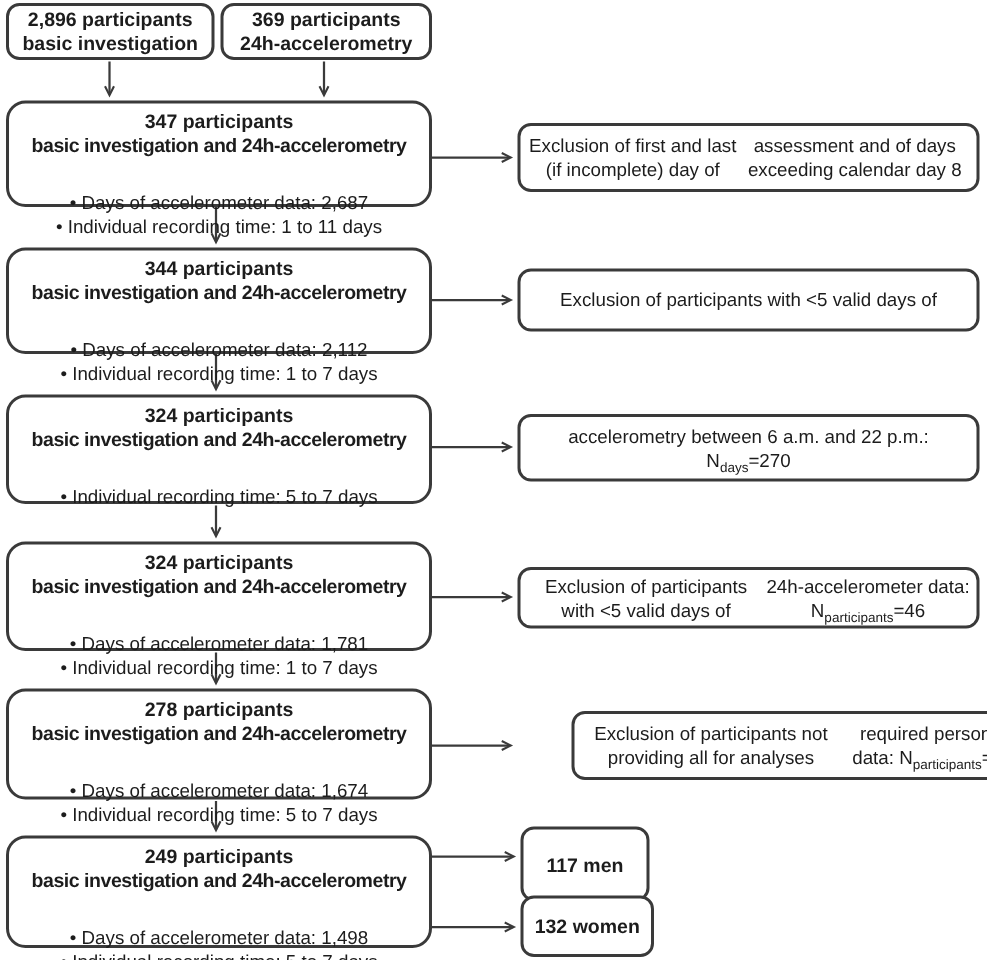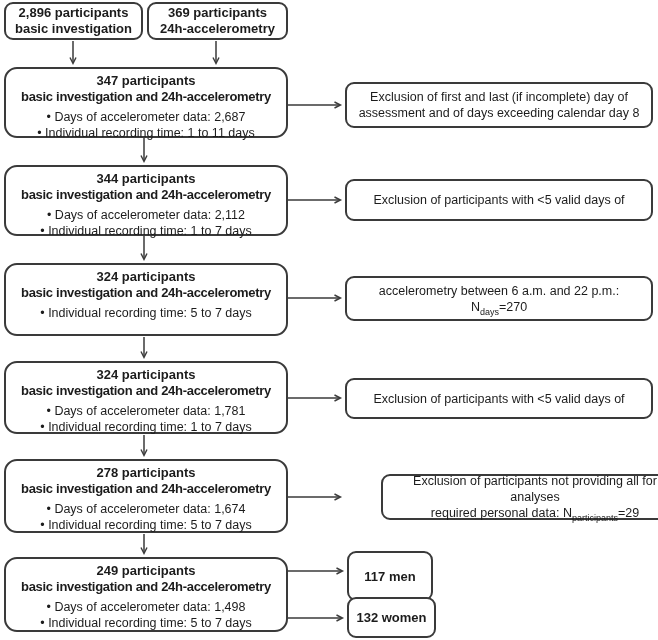--- a/index.html
+++ b/index.html
@@ -56,35 +56,35 @@
     font-size: 13px;
     line-height: 17px;
   }
   .mbox .subtitle {
     font-weight: bold;
     font-size: 13px;
     line-height: 16px;
     letter-spacing: -0.3px;
   }
   .mbox .bullets {
-    margin-top: 4px;
+    margin-top: 22px;
     font-size: 12.5px;
     line-height: 16px;
   }
   
   .xbox {
     left: 345px;
     width: 308px;
     border-radius: 9px;
     display: flex;
-    flex-direction: column;
     justify-content: center;
     font-size: 12.5px;
     line-height: 16px;
     padding: 2px 4px;
+    align-items: center;
   }
   .xbox sub {
     font-size: 9px;
     line-height: 0;
   }
   
   .rbox {
     left: 347px;
     border-radius: 9px;
     display: flex;
@@ -195,20 +195,21 @@
   <div class="box xbox" style="top:179px;height:42px;">
     <div>Exclusion of participants with &lt;5 valid days of</div>
   </div>
 
   <div class="box xbox" style="top:276px;height:45px;">
     <div><span>accelerometry between 6 a.m. and 22 p.m.: N</span><sub>days</sub><span>=270</span></div>
   </div>
 
   <div class="box xbox" style="top:378px;height:41px;">
     <div>Exclusion of participants with &lt;5 valid days of</div>
+    <div><span>24h-accelerometer data: N</span><sub>participants</sub><span>=46</span></div>
   </div>
 
   <div class="box xbox" style="top:474px;height:46px;margin-left:36px;">
     <div>Exclusion of participants not providing all for analyses</div>
     <div><span>required personal data: N</span><sub>participants</sub><span>=29</span></div>
   </div>
 
   <div class="box rbox rbox1">
     <span>117 men</span>
   </div>

